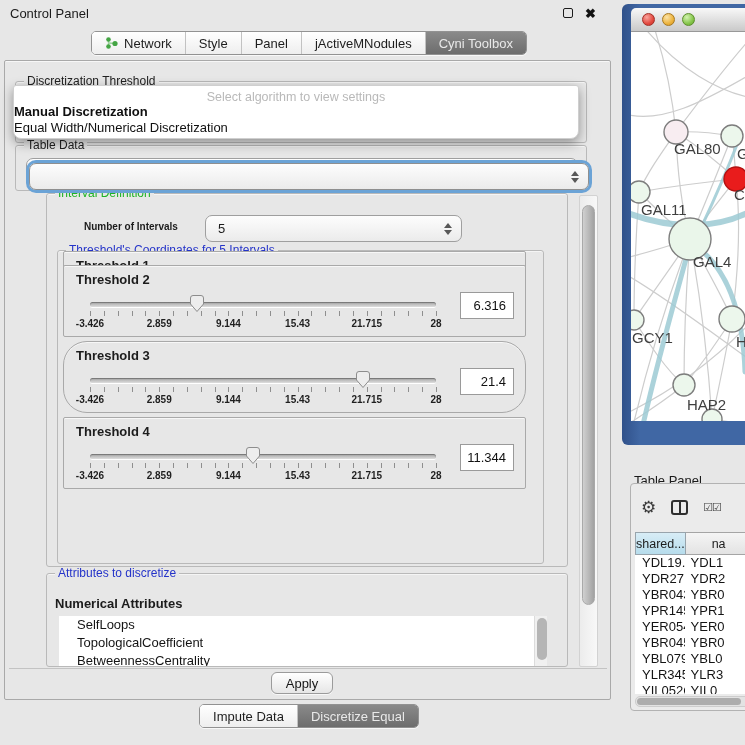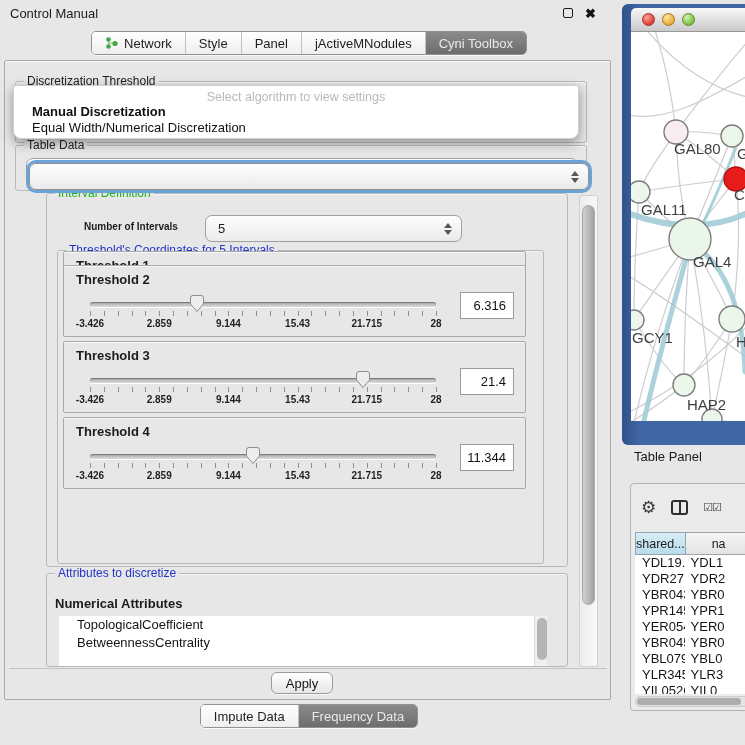--- a/index.html
+++ b/index.html
@@ -50,37 +50,37 @@
   .stepper i.dn { border-top:5px solid #585858; }
 
   .algo-group { left:10px; top:20px; width:572px; height:62px; }
   .algo-combo { left:24px; top:102px; width:560px; border:1px solid #8f8f8f;
                 box-shadow:0 0 0 3px #6ba3d6; z-index:1; }
 
   .popup { position:absolute; left:8px; top:24px; width:566px; height:54px; z-index:5;
            background:#fff; border:1px solid #cfcfcf; border-radius:3px 3px 8px 8px;
            box-shadow:0 4px 12px rgba(0,0,0,.38); }
   .popup-ph { text-align:center; color:#b9b9b9; font-size:12.5px; padding-top:4px; }
-  .popup-item { font-size:13px; line-height:16px; padding-left:18px; color:#101010; white-space:nowrap; }
+  .popup-item { font-size:13px; line-height:16px; padding-left:0; color:#101010; white-space:nowrap; }
   .popup-item.sel { font-weight:bold; }
 
   .td-group { left:10px; top:84px; width:572px; height:46px; }
   .td-combo { left:10px; top:12px; width:552px; height:26px; }
 
   .interval-group { left:41px; top:132px; width:522px; height:374px; }
   .noi-label { position:absolute; left:37px; top:27px; font-size:10px; font-weight:bold; }
   .noi-combo { left:158px; top:21px; width:257px; }
 
   .thr-group { left:10px; top:56px; width:487px; height:314px; }
 
   .thr-panel { position:absolute; left:5px; width:463px; height:72px;
                border:1px solid #a9a9a9; border-radius:2px; background:#e7e7e7;
                box-shadow:inset 0 1px 0 rgba(255,255,255,.65); }
   .thr-panel:nth-of-type(2) { top:14px; }
-  .thr-panel:nth-of-type(3) { top:90px; }
+  .thr-panel:nth-of-type(3) { top:90px;border-radius:24px; }
   .thr-panel:nth-of-type(4) { top:166px; }
   .thr-panel:nth-of-type(5) { top:242px; }
   .thr-label { position:absolute; left:12px; top:6px; font-size:13px; font-weight:bold; }
   .track { position:absolute; left:26px; top:36px; width:346px; height:5px; border-radius:3px;
            background:linear-gradient(#a3a3a3,#dedede);
            box-shadow:inset 0 1px 1px rgba(0,0,0,.3), 0 1px 0 #fff; }
   .handle { position:absolute; top:28px; width:16px; height:19px; }
   .ticks { position:absolute; left:26px; top:45px; width:347px; height:5px;
            background:repeating-linear-gradient(to right,#8f8f8f 0 1px,transparent 1px 13.84px); }
   .tick-labels { position:absolute; left:26px; top:52px; width:346px; height:12px;
@@ -122,21 +122,21 @@
                  background:linear-gradient(#f8f8f8,#c9c9c9); border-bottom:1px solid #989898;
                  display:flex; align-items:center; gap:7px; padding-left:11px; }
   .tl { width:13px; height:13px; border-radius:50%; }
   .tl.red    { background:radial-gradient(circle at 35% 30%, #f9a59e, #e2473d 62%, #c2352c); border:1px solid #a22f27; }
   .tl.yellow { background:radial-gradient(circle at 35% 30%, #fbe3a8, #ecb23b 62%, #cf932a); border:1px solid #a8791f; }
   .tl.green  { background:radial-gradient(circle at 35% 30%, #d3f3b0, #84c449 62%, #63a631); border:1px solid #5c8e2c; }
   .nw-canvas { width:121px; height:389px; background:#fff; overflow:hidden; }
 
   
   .table-panel { position:absolute; left:622px; top:447px; width:123px; height:298px; }
-  .tp-title { position:absolute; left:12px; top:2px; font-size:13px; color:#1b1b1b; }
+  .tp-title { position:absolute; left:12px; top:26px; font-size:13px; color:#1b1b1b; }
   .tp-box { position:absolute; left:8px; top:36px; width:130px; height:228px;
             background:#ebebeb; border:1px solid #b2b2b2; border-radius:4px; }
   .tp-toolbar { position:absolute; left:10px; top:8px; height:30px; display:flex; align-items:center; gap:15px; }
   .tp-gear { font-size:17px; color:#3a3a3a; line-height:1; }
   .tp-split { width:17px; height:15px; border:2px solid #2e2e2e; border-radius:3px; position:relative; }
   .tp-split::after { content:""; position:absolute; left:5.5px; top:0; width:2px; height:11px; background:#2e2e2e; }
   .tp-checks { font-size:11px; color:#3a3a3a; letter-spacing:-1px; }
   .tp-table { position:absolute; left:4px; top:48px; width:126px; height:162px; overflow:hidden; }
   .tp-header { display:flex; height:23px; }
   .tp-hcell { font-size:12.5px; display:flex; align-items:center; border:1px solid #98a4ac; }
@@ -151,21 +151,21 @@
   .tp-hscroll { position:absolute; left:4px; top:212px; width:118px; height:11px;
                 background:#e3e3e3; border-radius:5px; border:1px solid #cdcdcd; }
   .tp-hthumb { position:absolute; left:1px; top:1px; width:104px; height:7px;
                background:#adadad; border-radius:4px; }
 </style>
 </head>
 <body>
 
 <div class="left">
   <div class="cp-titlebar">
-    <span class="cp-title">Control Manual</span>
+    <span class="cp-title">Control Panel</span>
     <span class="cp-btns">
       <span class="float-btn"></span>
       <span class="close-btn">✖</span>
     </span>
   </div>
 
   <div class="top-tabs-wrap">
     <div class="seg">
       <div class="seg-item">
         <svg class="net-icon" viewBox="0 0 13 14">
@@ -307,20 +307,21 @@
           <input class="thr-value" readonly="" value="11.344" style="">
         </div>
       </div>
     </div>
 
     <div class="group attr-group">
       <span class="gtitle blue">Attributes to discretize</span>
       <span class="attr-label">Numerical Attributes</span>
       <div class="attr-list">
         <div id="attr-items">
+            <div class="attr-item">SelfLoops</div>
             <div class="attr-item">TopologicalCoefficient</div>
             <div class="attr-item">BetweennessCentrality</div>
           </div>
         <div class="attr-scrollbar">
           <div class="attr-thumb"></div>
         </div>
       </div>
     </div>
 
     <div class="vscrollbar">
@@ -329,21 +330,21 @@
     <div class="sep-line"></div>
     <button class="apply">Apply</button>
   </div>
 
   <div class="bottom-tabs-wrap">
     <div class="seg">
       <div class="seg-item">
         <span>Impute Data</span>
       </div>
       <div class="seg-item selected">
-        <span>Frequency Data</span>
+        <span>Discretize Equal</span>
       </div>
     </div>
   </div>
 </div>
 
 <div class="net-window">
   <div class="nw-titlebar">
     <span class="tl red"></span>
     <span class="tl yellow"></span>
     <span class="tl green"></span>

